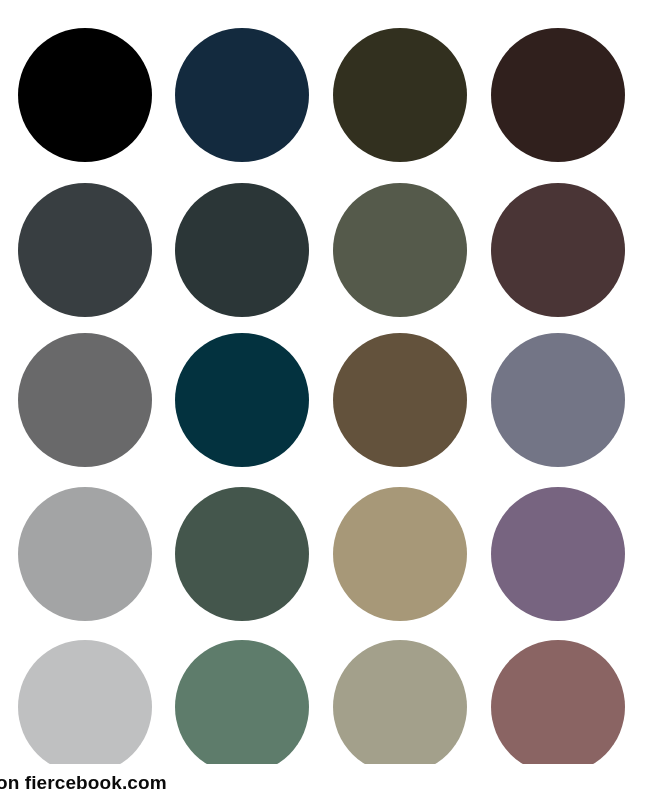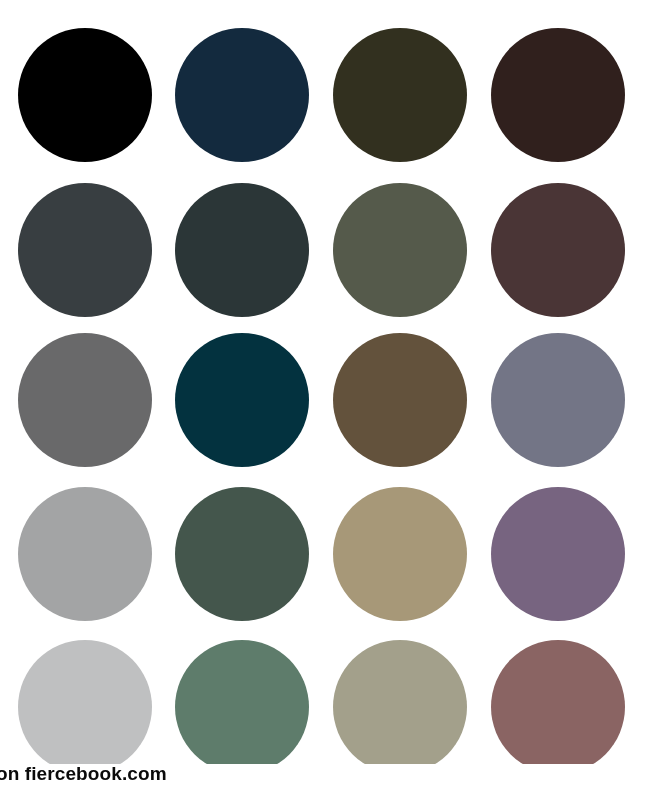--- a/index.html
+++ b/index.html
@@ -60,21 +60,21 @@
   .row-4 { top: 640px; }
 
   #footer-bar {
     position: absolute;
     left: 0;
     bottom: 0;
     width: 648px;
     height: 36px;
     background: #ffffff;
     display: flex;
-    align-items: flex-start;
+    align-items: center;
   }
 
   #footer-credit {
     font-family: "Liberation Sans", sans-serif;
     font-size: 19px;
     font-weight: bold;
     color: #0a0a0a;
     letter-spacing: 0.1px;
     line-height: 1;
     margin-left: -4px;

